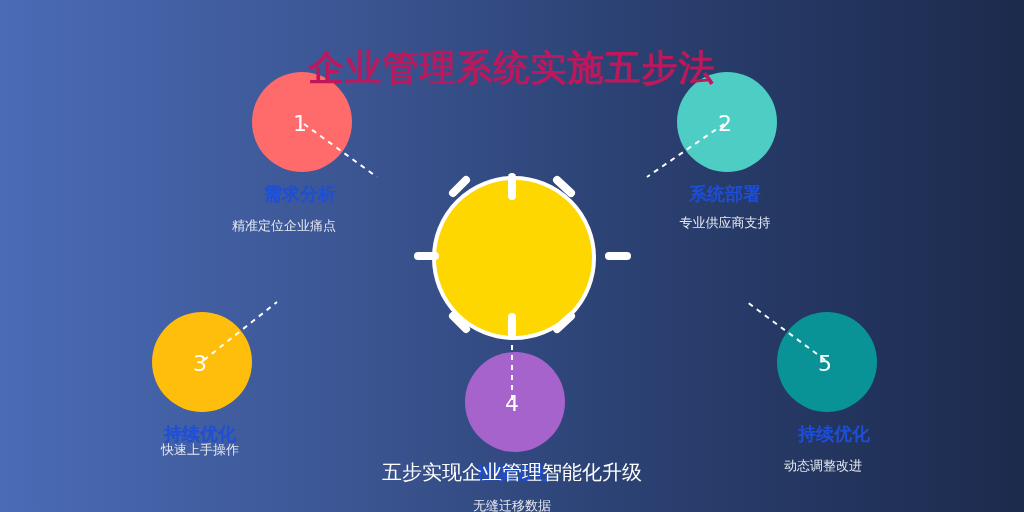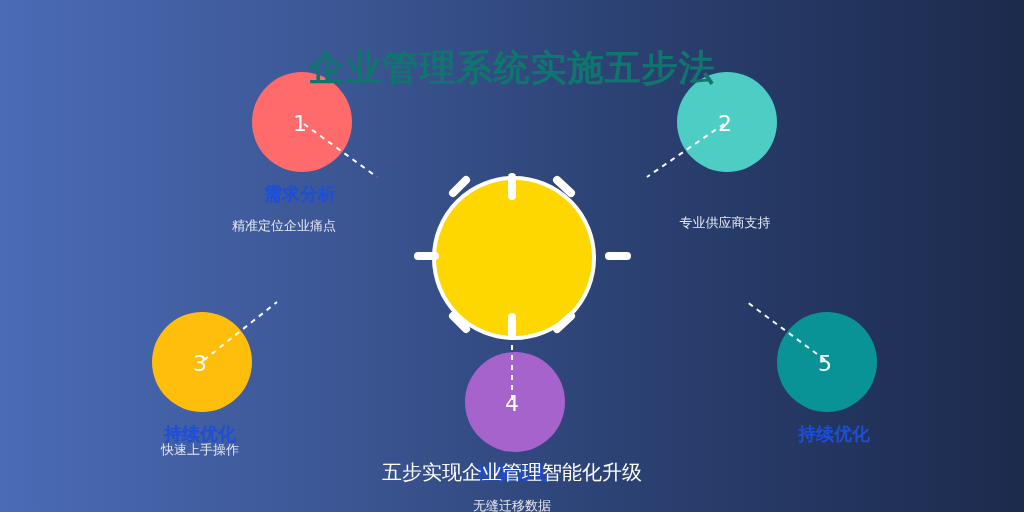--- a/index.html
+++ b/index.html
@@ -5,21 +5,21 @@
   html, body { margin: 0; padding: 0; }
   body {
     width: 1024px; height: 512px; overflow: hidden; position: relative;
     background: linear-gradient(90deg, #4a6bb6 0%, #3b5592 35%, #2c4274 60%, #1c2a4c 100%);
     font-family: "DejaVu Sans", "Liberation Sans", sans-serif;
     color: #ffffff;
   }
   .canvas { position: absolute; left: 0; top: 0; width: 1024px; height: 512px; }
   .title {
     position: absolute; left: 0; width: 1024px; top: 44px;
-    text-align: center; font-size: 36px; font-weight: bold; color: #0f766e;
+    text-align: center; font-size: 36px; font-weight: bold; color: #be185d;
     letter-spacing: 1px;
   }
   .step-title {
     position: absolute; width: 200px; text-align: center;
     font-size: 18px; font-weight: bold; color: #1d4ed8;
   }
   .step-desc {
     position: absolute; width: 200px; text-align: center;
     font-size: 13px; color: #e6e9f2;
   }
@@ -69,24 +69,26 @@
       <line x1="512" y1="345" x2="512" y2="402"></line>
       <line x1="825" y1="360" x2="747" y2="302"></line>
     </g>
   </svg>
 
   <div class="title">企业管理系统实施五步法</div>
 
   <div class="step-title" style="left:200px; top:182px;">需求分析</div>
   <div class="step-desc" style="left:184px; top:217px;">精准定位企业痛点</div>
 
+  <div class="step-title" style="left:625px; top:182px;">系统部署</div>
   <div class="step-desc" style="left:625px; top:214px;">专业供应商支持</div>
 
   <div class="step-title" style="left:100px; top:422px;">持续优化</div>
   <div class="step-desc" style="left:100px; top:441px;">快速上手操作</div>
 
   <div class="step-title" style="left:412px; top:461px;">持续优化</div>
   <div class="step-desc" style="left:412px; top:497px;">无缝迁移数据</div>
 
   <div class="step-title" style="left:734px; top:422px;">持续优化</div>
+  <div class="step-desc" style="left:723px; top:457px;">动态调整改进</div>
 
   <div class="center-caption">五步实现企业管理智能化升级</div>
 </div>
 
 </body></html>

